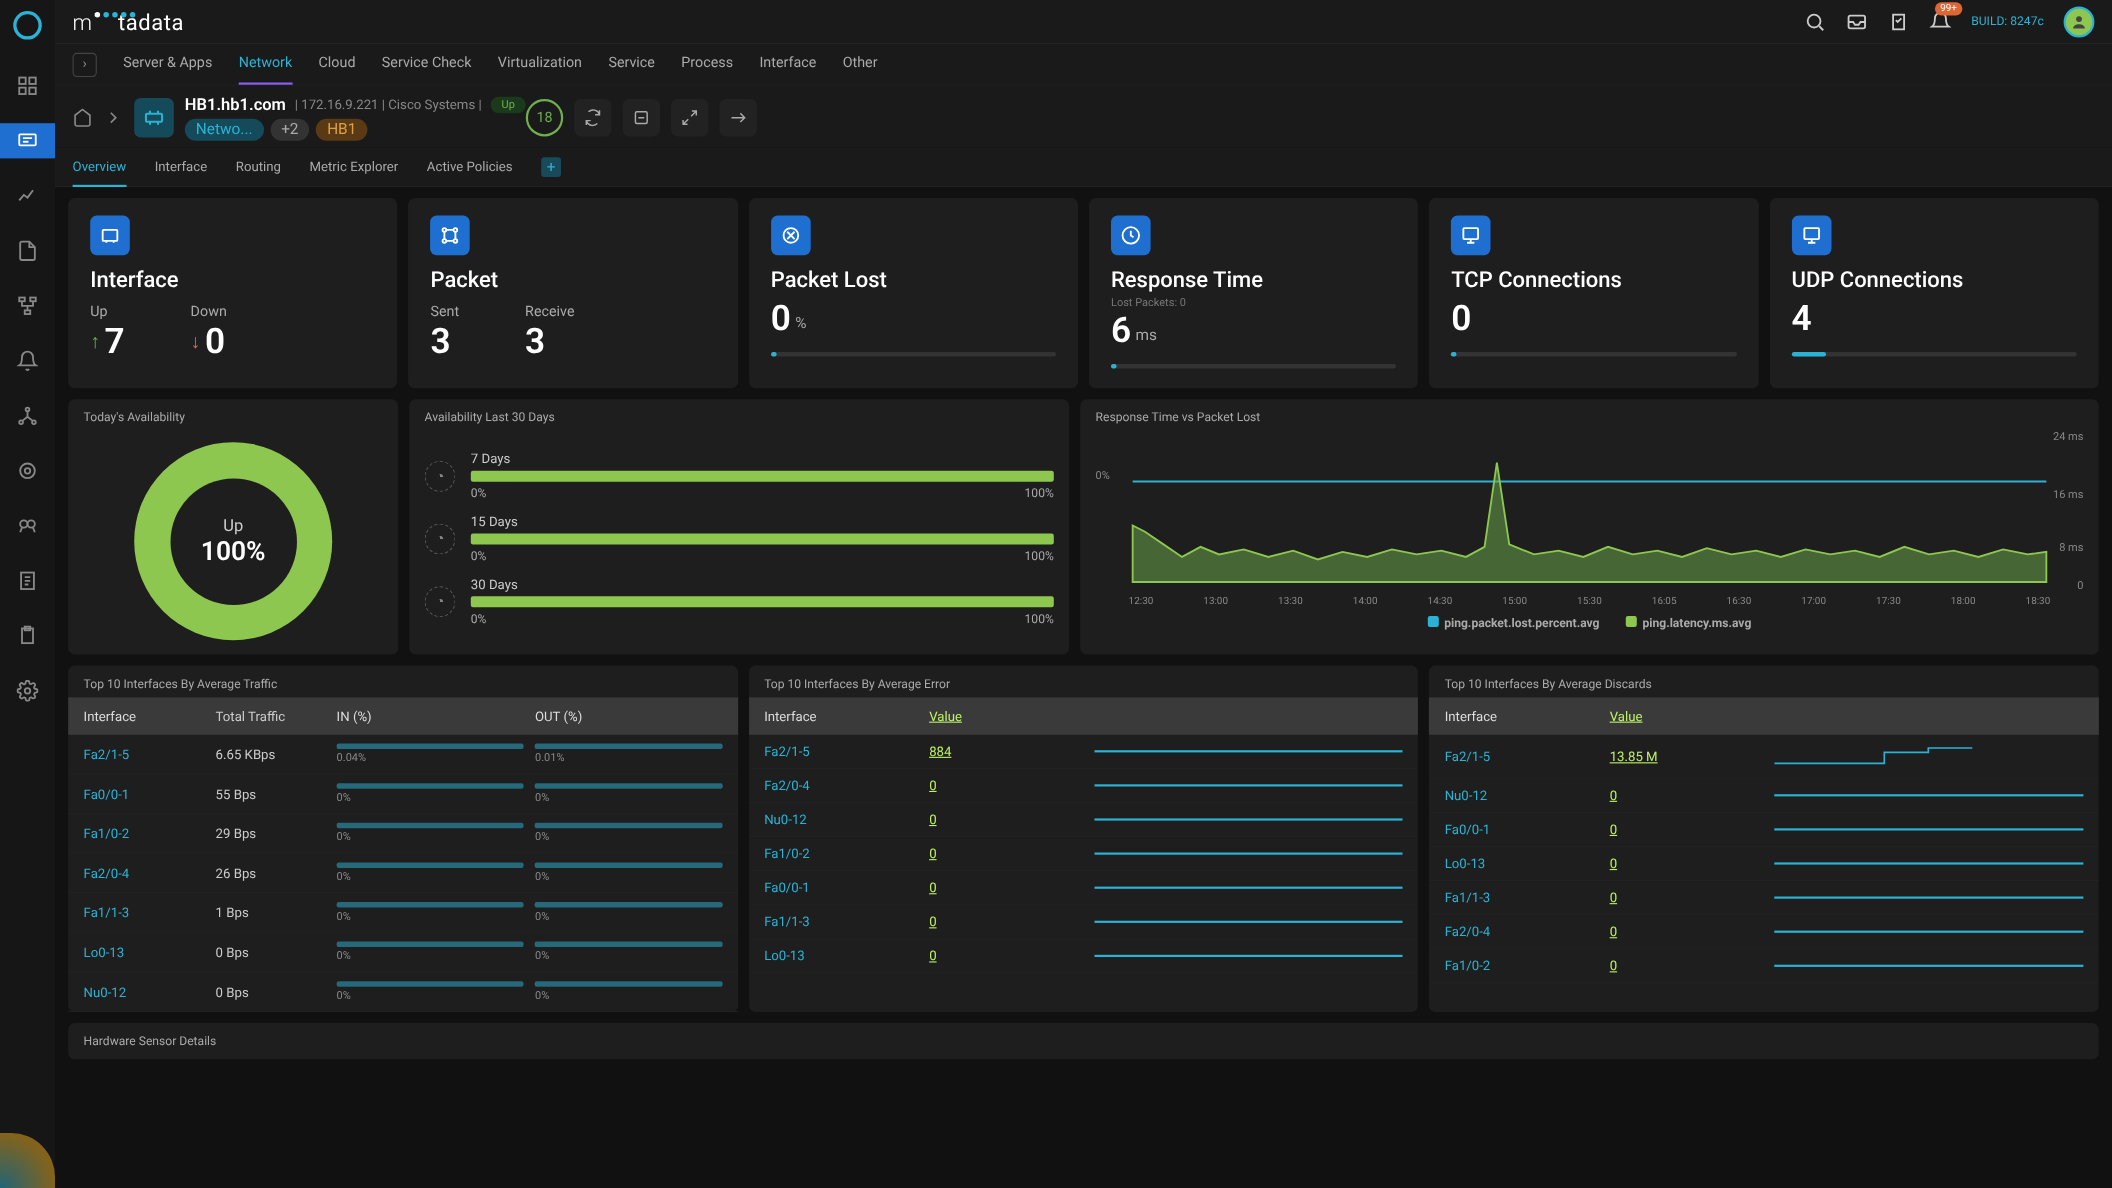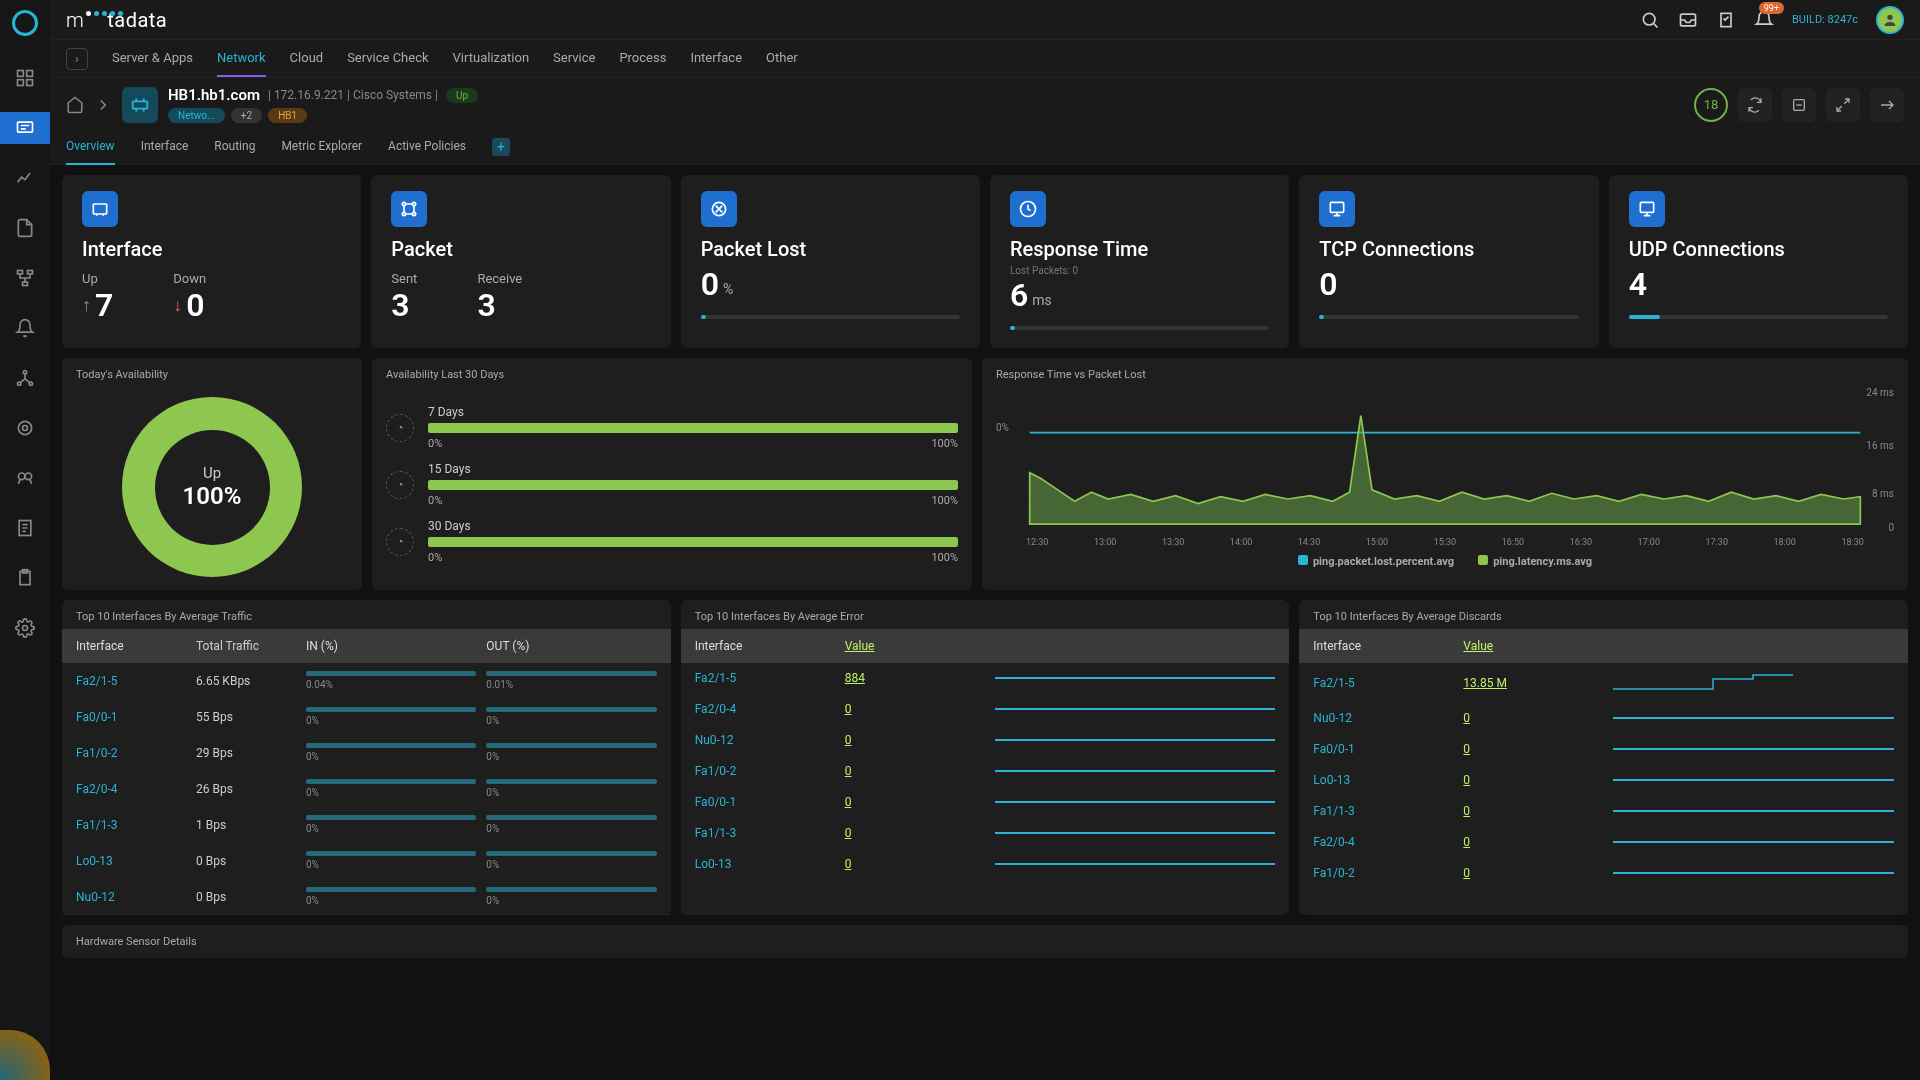--- a/index.html
+++ b/index.html
@@ -30,31 +30,31 @@
 .brand-row .build { color:#2bb3d6; font-size:11px; }
 .brand-row .avatar { width:28px; height:28px; border-radius:50%; background:#8ec74f; display:flex; align-items:center; justify-content:center; border:2px solid #2bb3d6;}
 
 
 .topnav { height: 38px; background:#1a1a1a; display:flex; align-items:center; gap:24px; padding:0 16px; border-bottom:1px solid #222;}
 .topnav .expand { width:22px; height:22px; border:1px solid #444; border-radius:4px; display:flex; align-items:center; justify-content:center; color:#888; cursor:pointer;}
 .topnav .navitem { color:#aaa; font-size:13px; cursor:pointer; padding:10px 0;}
 .topnav .navitem.active { color:#2bb3d6; border-bottom:2px solid #8b5cf6; }
 
 
-.headrow { background:#1a1a1a; padding: 8px 16px 6px; display:flex; align-items:center; justify-content:space-between;}
+.headrow { background:#1a1a1a; padding: 8px 16px 6px; display:flex; align-items:center; justify-content:flex-start;}
 .headrow .left { display:flex; align-items:center; gap:10px;}
 .headrow .home-ic, .headrow .chev-ic { width:18px; height:18px; color:#888; cursor:pointer;}
 .headrow .dev-ic { width:36px; height:36px; background:#154a5a; border-radius:6px; display:flex; align-items:center; justify-content:center; color:#2bb3d6;}
 .headrow .titleblk { display:flex; flex-direction:column; gap:4px;}
 .headrow .titleblk .t1 { display:flex; align-items:center; gap:8px;}
 .headrow .titleblk .name { color:#fff; font-weight:600; font-size:15px;}
 .headrow .titleblk .meta { color:#888; font-size:12px;}
 .headrow .status-pill { background:#1b3a1b; color:#6eb04b; font-size:10px; padding:2px 10px; border-radius:10px;}
 .headrow .tags { display:flex; gap:6px;}
-.headrow .tag { font-size:10px; padding:2px 10px; border-radius:10px;}
+.headrow .tag { font-size:14px; padding:2px 10px; border-radius:10px;}
 .headrow .tag.netwo { background:#154a5a; color:#2bb3d6;}
 .headrow .tag.plus { background:#333; color:#aaa;}
 .headrow .tag.hb { background:#5a3a15; color:#e0a040;}
 .headrow .right { display:flex; align-items:center; gap:10px;}
 .headrow .circle18 { width:34px; height:34px; border:2px solid #6eb04b; border-radius:50%; color:#6eb04b; display:flex; align-items:center; justify-content:center; font-size:13px;}
 .headrow .sqbtn { width:34px; height:34px; background:#222; border-radius:6px; display:flex; align-items:center; justify-content:center; color:#aaa; cursor:pointer;}
 .headrow .sqbtn svg{width:16px;height:16px;}
 
 
 .subtabs { background:#1a1a1a; padding:0 16px; display:flex; gap:26px; border-bottom:1px solid #222; height:36px; align-items:center;}
@@ -508,21 +508,21 @@
               <path d="M30,120 L30,75 L40,80 L55,90 L70,100 L85,92 L100,98 L120,94 L140,100 L160,95 L180,102 L200,96 L220,100 L240,94 L260,98 L280,95 L300,100 L315,92 L325,25 L335,90 L355,98 L375,95 L395,100 L415,92 L435,98 L455,95 L475,100 L495,93 L515,98 L535,95 L555,100 L575,94 L595,98 L615,95 L635,100 L655,92 L675,98 L695,95 L715,100 L735,94 L755,98 L770,96 L770,120 Z" fill="#6eb04b" fill-opacity="0.5" stroke="#8ec74f" stroke-width="1.5"></path>
             </svg>
             <div id="xlabels" style="position:absolute;bottom:0;left:30px;right:30px;display:flex;justify-content:space-between;font-size:9px;color:#888;">
                 <span>12:30</span>
                 <span>13:00</span>
                 <span>13:30</span>
                 <span>14:00</span>
                 <span>14:30</span>
                 <span>15:00</span>
                 <span>15:30</span>
-                <span>16:50</span>
+                <span>16:05</span>
                 <span>16:30</span>
                 <span>17:00</span>
                 <span>17:30</span>
                 <span>18:00</span>
                 <span>18:30</span>
               </div>
           </div>
           <div class="rt-legend">
             <div><span class="sw" style="background:#2bb3d6"></span><span>ping.packet.lost.percent.avg</span></div>
             <div><span class="sw" style="background:#8ec74f"></span><span>ping.latency.ms.avg</span></div>

